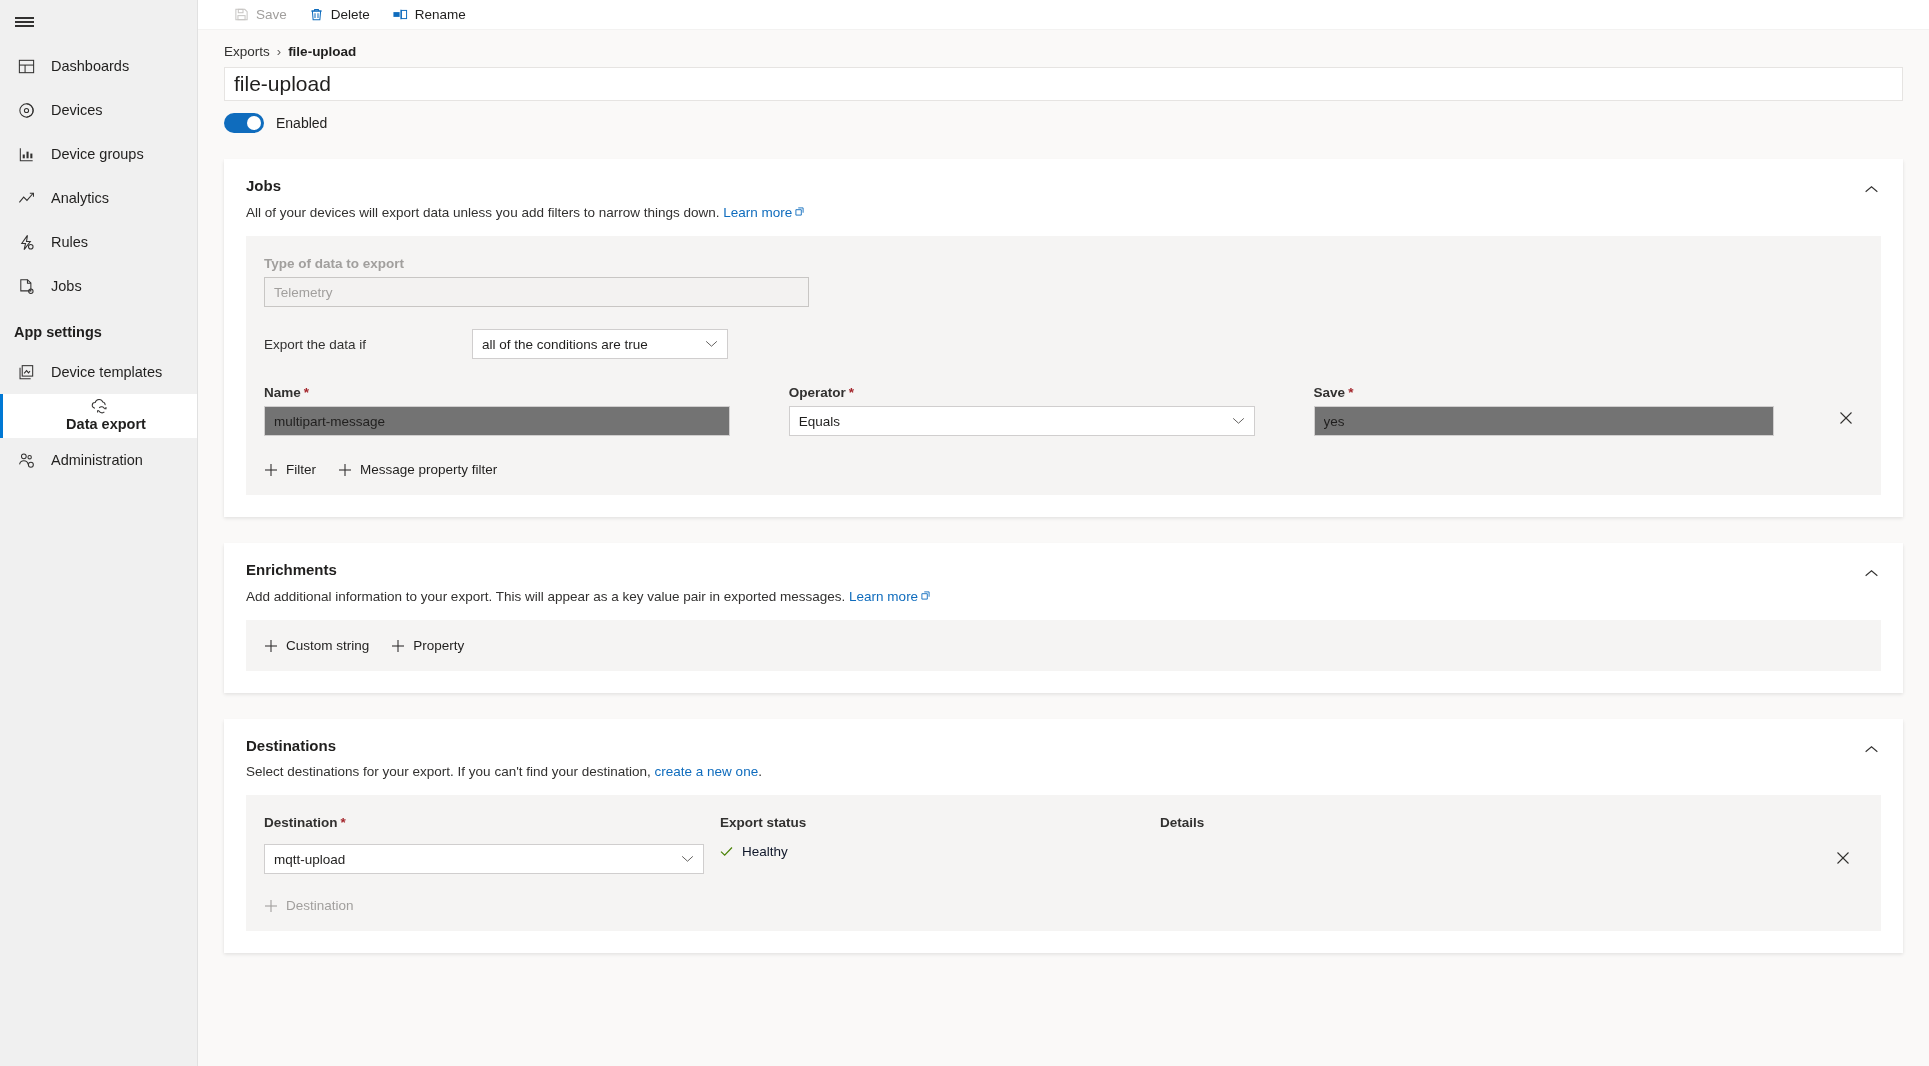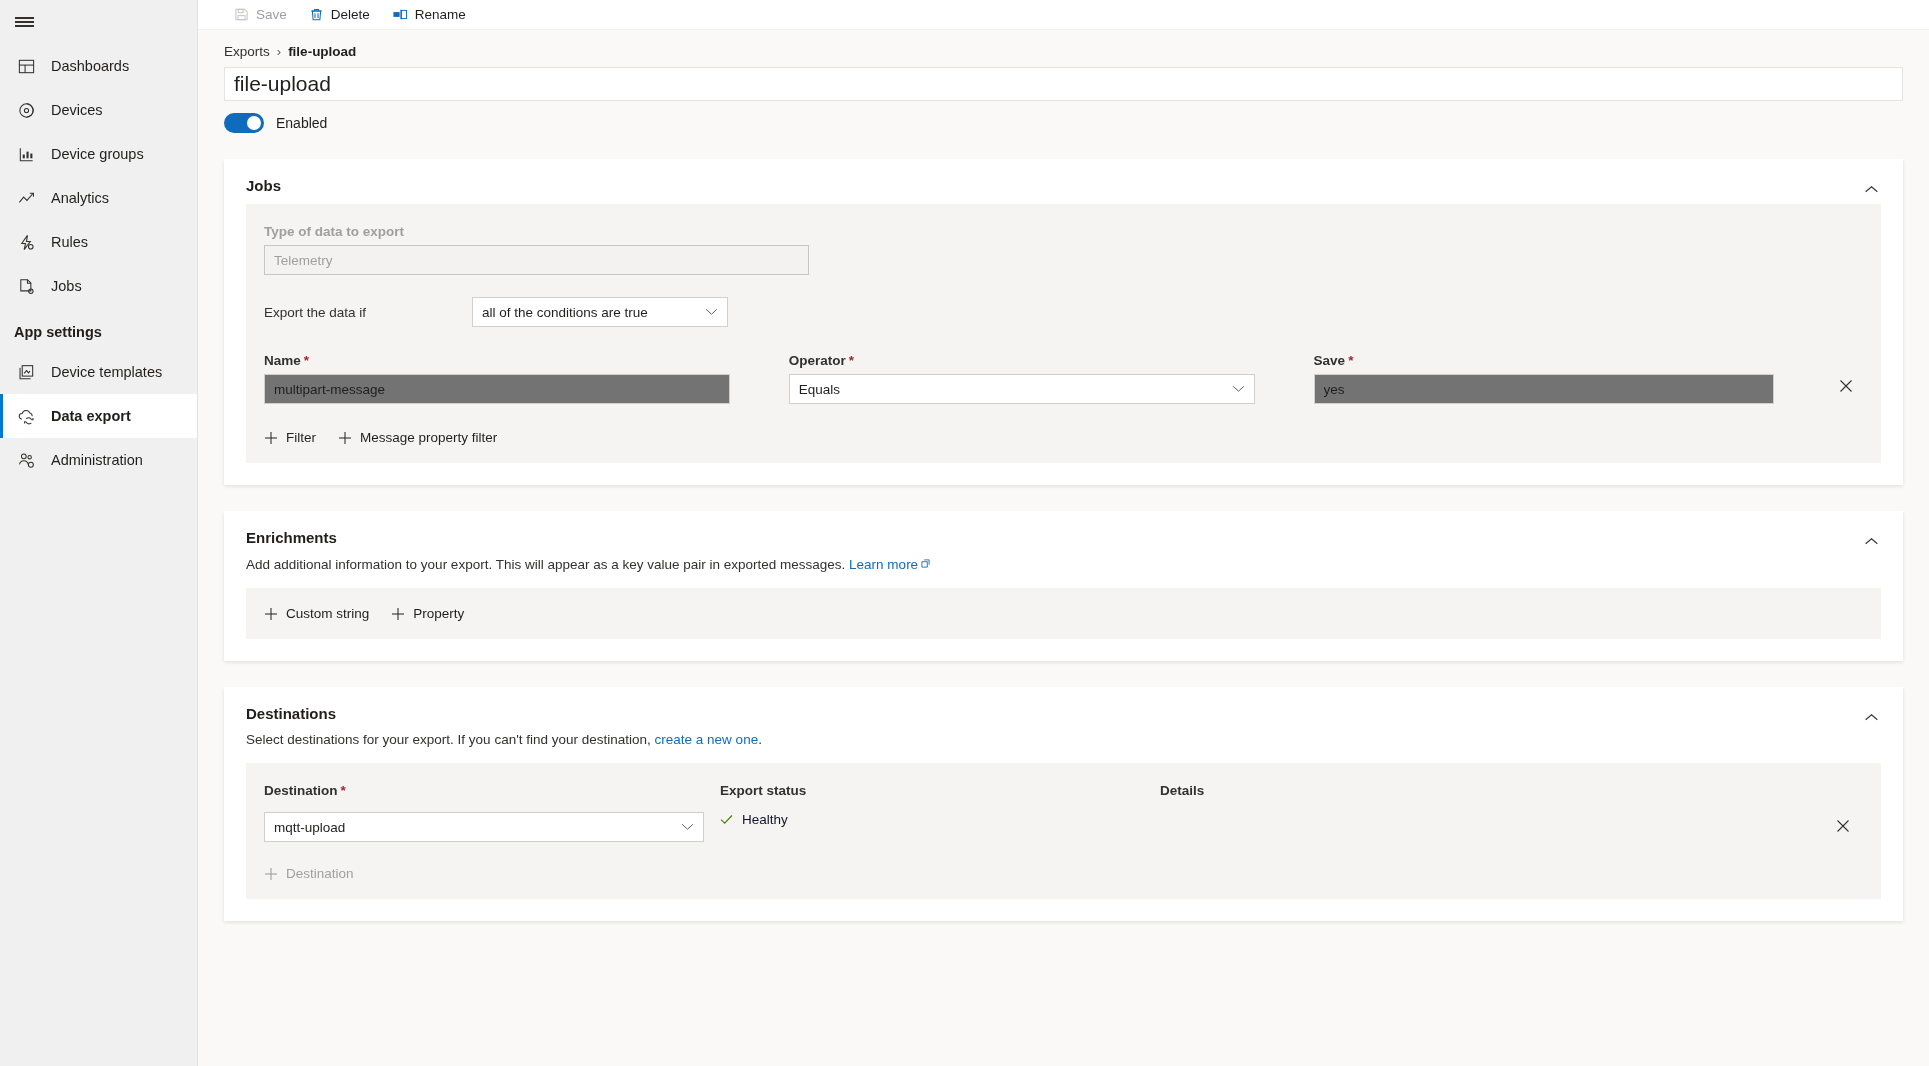--- a/index.html
+++ b/index.html
@@ -48,20 +48,21 @@
   .nav-item .ico {
     width: 22px; height: 22px;
     margin-right: 14px;
     display: flex; align-items: center; justify-content: center;
     flex: 0 0 22px;
   }
   .nav-item .ico svg { display:block; }
   .nav-item.selected {
     background: #ffffff;
     font-weight: 600;
+    flex-direction: column;
   }
   .nav-item.selected::before {
     content: "";
     position: absolute;
     left: 0; top: 0; bottom: 0;
     width: 3px;
     background: #0078d4;
   }
   .nav-section {
     font-size: 14.5px;
@@ -491,20 +492,27 @@
 
     <div class="card">
       <div class="collapse-btn">
         <span>
           <svg width="15" height="9" viewBox="0 0 16 10" fill="none" stroke="#323130" stroke-width="1.2">
             <path d="M1.5 7.5 L8 2 L14.5 7.5"></path>
           </svg>
         </span>
       </div>
       <div class="card-hd">Jobs</div>
+      <div class="card-sub">
+        <span>All of your devices will export data unless you add filters to narrow things down.</span>
+        <a class="link">Learn more</a><span class="ext-ico"><svg width="9" height="9" viewBox="0 0 10 10" fill="none" stroke="#0f6cbd" stroke-width="1">
+              <path d="M3.6 1 H9 V6.4"></path>
+              <path d="M1 3 v6 h6 V3 z"></path>
+            </svg></span>
+      </div>
 
       <div class="inner">
         <div>
           <div class="fld-label muted">Type of data to export</div>
           <div style="width:545px">
             <div class="txtbox disabled">Telemetry</div>
           </div>
         </div>
 
         <div class="row-inline">

